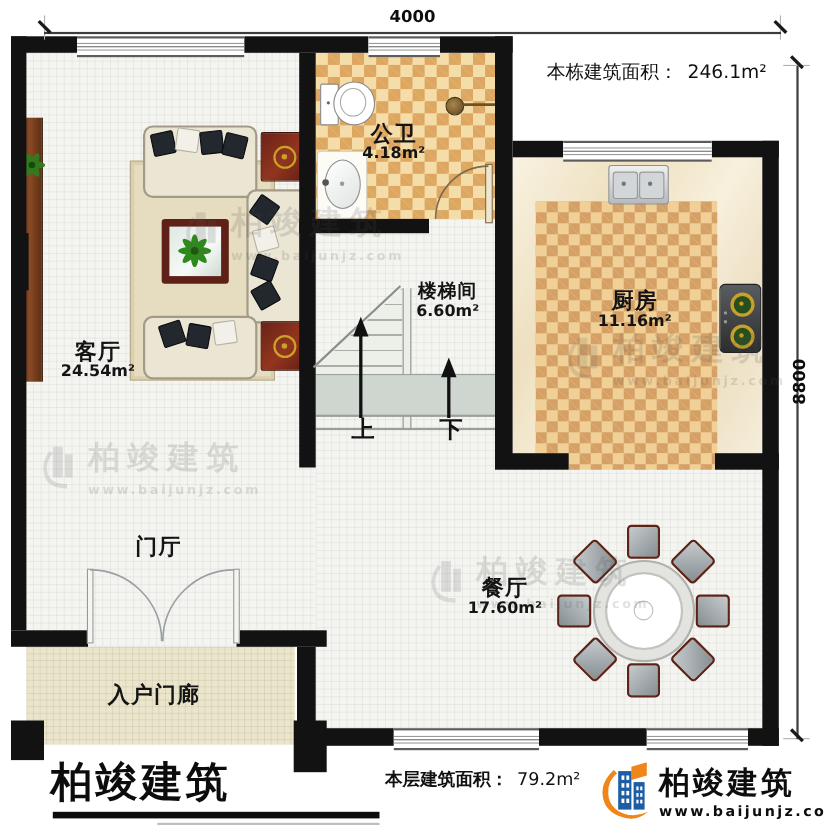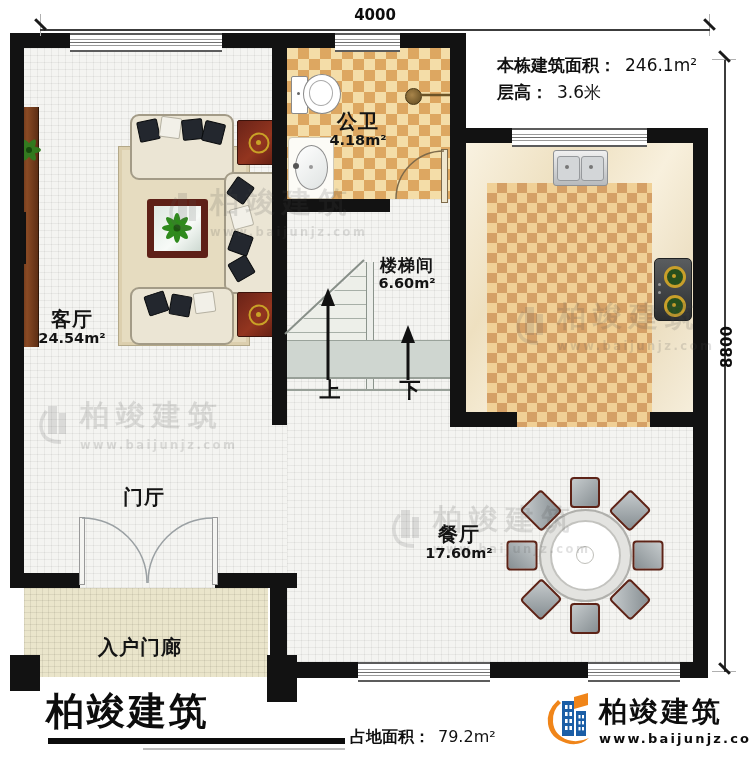--- a/index.html
+++ b/index.html
@@ -40,21 +40,21 @@
   .label{position:absolute;z-index:20;color:#141414;text-align:center;transform:translateX(-50%);line-height:1.12}
   .label .nm{font-weight:700;font-size:20px;letter-spacing:1px;white-space:nowrap}
   .label .nm.sm{font-size:17px}
   .label .ar{font-weight:700;font-size:14.5px;white-space:nowrap}
   .updown{position:absolute;z-index:20;font-size:21px;font-weight:700;color:#111;transform:translateX(-50%)}
   .dim{position:absolute;z-index:21;font-weight:700;font-size:15px;color:#0d0d0d;white-space:nowrap}
   .dimline{position:absolute;background:#3c3c3c;z-index:21}
   .tick{position:absolute;width:15px;height:3px;background:#1a1a1a;z-index:22;transform:rotate(45deg)}
   .extline{position:absolute;background:#b0b0b0;z-index:20}
   .hdr{position:absolute;z-index:20;font-size:17px;color:#101010;white-space:nowrap}
-  .hdr .hl{font-weight:700}
+  .hdr .hl{font-weight:400}
   .hdr .hv{font-weight:400;margin-left:9px}
   .wm{position:absolute;z-index:15;display:flex;align-items:center;gap:7px;opacity:.16;pointer-events:none}
   .wm-name{font-size:29px;font-weight:700;letter-spacing:7px;color:#4c4c4c;white-space:nowrap}
   .wm-url{font-size:11.5px;font-weight:700;letter-spacing:2.5px;color:#4c4c4c;margin-top:2px;white-space:nowrap}
   .ftr{position:absolute;z-index:25}
   .title{font-size:38px;font-weight:700;letter-spacing:3px;color:#0c0c0c;white-space:nowrap}
   .scale{font-size:35px;font-weight:400;color:#141414;letter-spacing:1px;white-space:nowrap}
   .fline{font-size:16px;color:#101010;white-space:nowrap}
   .fline .fl{font-weight:700}
   .fline .fv{margin-left:8px}
@@ -222,44 +222,45 @@
   <div class="dimline" style="left:724px;top:60px;width:2px;height:612px"></div>
   <div class="tick" style="left:717px;top:55px"></div>
   <div class="tick" style="left:717px;top:667px"></div>
   <div class="extline" style="left:712px;top:59px;width:24px;height:1px"></div>
   <div class="extline" style="left:712px;top:671px;width:24px;height:1px"></div>
   <div class="dim" style="left:727px;top:347px;transform:translate(-50%,-50%) rotate(-90deg)">8800</div>
 
   <div class="hdr" style="left:497px;top:54px">
     <span class="hl">本栋建筑面积：</span><span class="hv">246.1m²</span>
   </div>
-  <div class="hdr" style="left:497px;top:81px">
-    <span class="hl">层高：</span><span class="hv">3.6米</span>
-  </div>
 
   <div class="label" style="left:358px;top:110px">
     <div class="nm">公卫</div>
     <div class="ar">4.18m²</div>
   </div>
   <div class="label" style="left:407px;top:256px">
     <div class="nm sm">楼梯间</div>
     <div class="ar">6.60m²</div>
   </div>
-  <div class="label" style="left:72px;top:308px">
+  <div class="label" style="left:577px;top:262px">
+    <div class="nm">厨房</div>
+    <div class="ar">11.16m²</div>
+  </div>
+  <div class="label" style="left:89px;top:308px">
     <div class="nm">客厅</div>
     <div class="ar">24.54m²</div>
   </div>
   <div class="label" style="left:459px;top:523px">
     <div class="nm">餐厅</div>
     <div class="ar">17.60m²</div>
   </div>
   <div class="label" style="left:144px;top:486px">
     <div class="nm">门厅</div>
   </div>
-  <div class="label" style="left:140px;top:636px">
+  <div class="label" style="left:140px;top:620px">
     <div class="nm">入户门廊</div>
   </div>
   <div class="updown" style="left:330px;top:376px">上</div>
   <div class="updown" style="left:410px;top:376px">下</div>
 
   <div class="wm" style="left:165px;top:183px">
     <svg width="38" height="44" viewBox="0 0 38 44">
         <g fill="#5a5a5a">
           <rect x="13" y="4" width="9" height="28"></rect>
           <rect x="24" y="11" width="7" height="21"></rect>
@@ -307,22 +308,22 @@
       </svg>
     <div class="wm-txt">
         <div class="wm-name">柏竣建筑</div>
         <div class="wm-url">www.baijunjz.com</div>
       </div>
   </div>
 
   <div class="ftr title" style="left:46px;top:686px">柏竣建筑</div>
   <div class="ftr" style="left:48px;top:738px;width:297px;height:6px;background:#0c0c0c"></div>
   <div class="ftr" style="left:143px;top:748px;width:202px;height:2px;background:#bdbdbd"></div>
-  <div class="ftr fline" style="left:350px;top:727px">
-    <span class="fl">占地面积：</span><span class="fv">79.2m²</span>
+  <div class="ftr fline" style="left:350px;top:699px">
+    <span class="fl">本层建筑面积：</span><span class="fv">79.2m²</span>
   </div>
   <div class="ftr" style="left:543px;top:693px;display:flex;align-items:flex-start;gap:8px">
     <svg width="48" height="54" viewBox="0 0 48 54">
       <path d="M31,4 L45,0 L45,12 L31,16 Z" fill="#f08519"></path>
       <rect x="19" y="8" width="12" height="35" fill="#1b5ea6"></rect>
       <rect x="33" y="18" width="10" height="25" fill="#1b5ea6"></rect>
       <g fill="#fff">
         <rect x="22" y="12" width="2.6" height="4"></rect>
           <rect x="26.4" y="12" width="2.6" height="4"></rect>
         <rect x="22" y="19" width="2.6" height="4"></rect>

